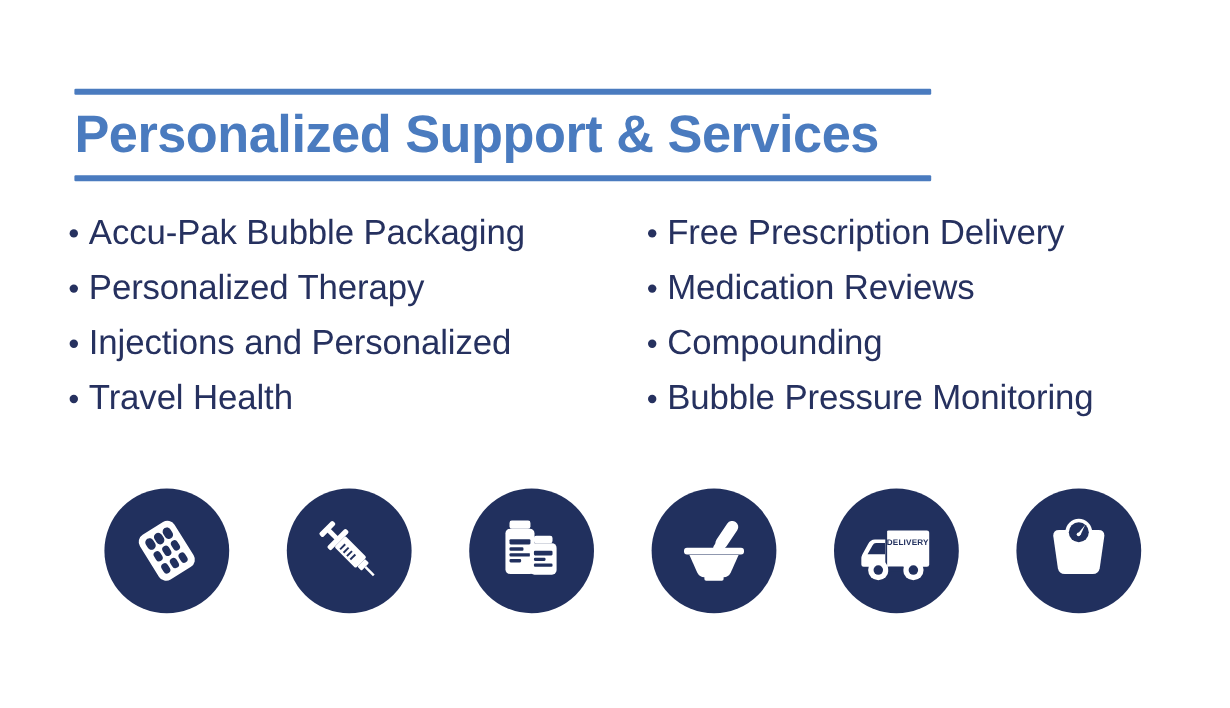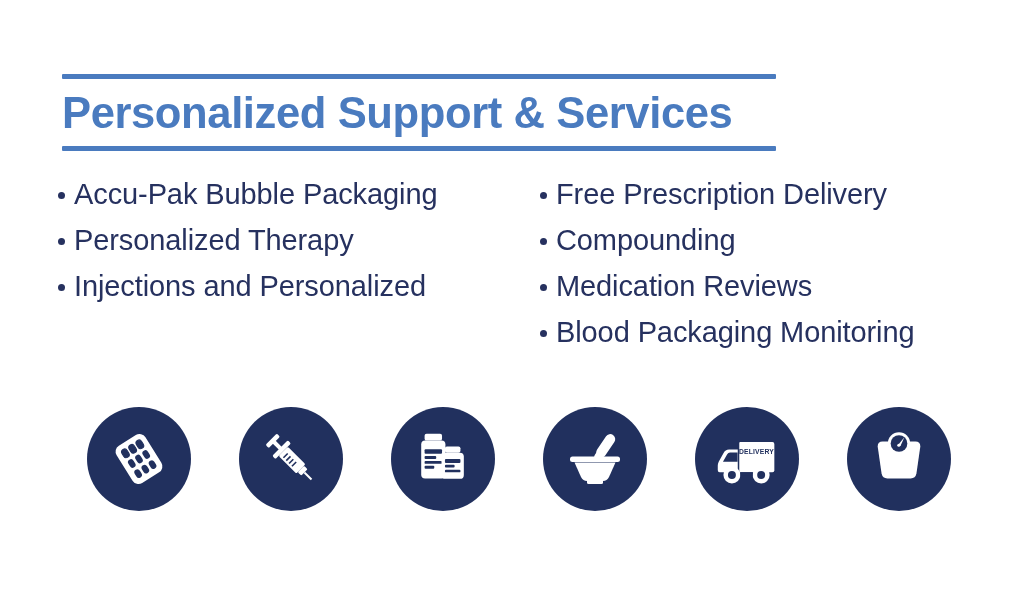--- a/index.html
+++ b/index.html
@@ -137,38 +137,42 @@
         <span class="service-label">Accu-Pak Bubble Packaging</span>
       </div>
       <div class="service-item">
         <span class="bullet"></span>
         <span class="service-label">Personalized Therapy</span>
       </div>
       <div class="service-item">
         <span class="bullet"></span>
         <span class="service-label">Injections and Personalized</span>
       </div>
+      <div class="service-item">
+        <span class="bullet"></span>
+        <span class="service-label">Travel Health</span>
+      </div>
     </div>
 
     <div class="col col-right">
       <div class="service-item">
         <span class="bullet"></span>
         <span class="service-label">Free Prescription Delivery</span>
       </div>
       <div class="service-item">
         <span class="bullet"></span>
+        <span class="service-label">Medication Reviews</span>
+      </div>
+      <div class="service-item">
+        <span class="bullet"></span>
         <span class="service-label">Compounding</span>
       </div>
       <div class="service-item">
         <span class="bullet"></span>
-        <span class="service-label">Medication Reviews</span>
-      </div>
-      <div class="service-item">
-        <span class="bullet"></span>
-        <span class="service-label">Blood Packaging Monitoring</span>
+        <span class="service-label">Bubble Pressure Monitoring</span>
       </div>
     </div>
 
   </div>
 
   <div class="icon-row">
 
     <div class="icon-circle">
       <span>
         <svg width="64" height="64" viewBox="0 0 64 64">

